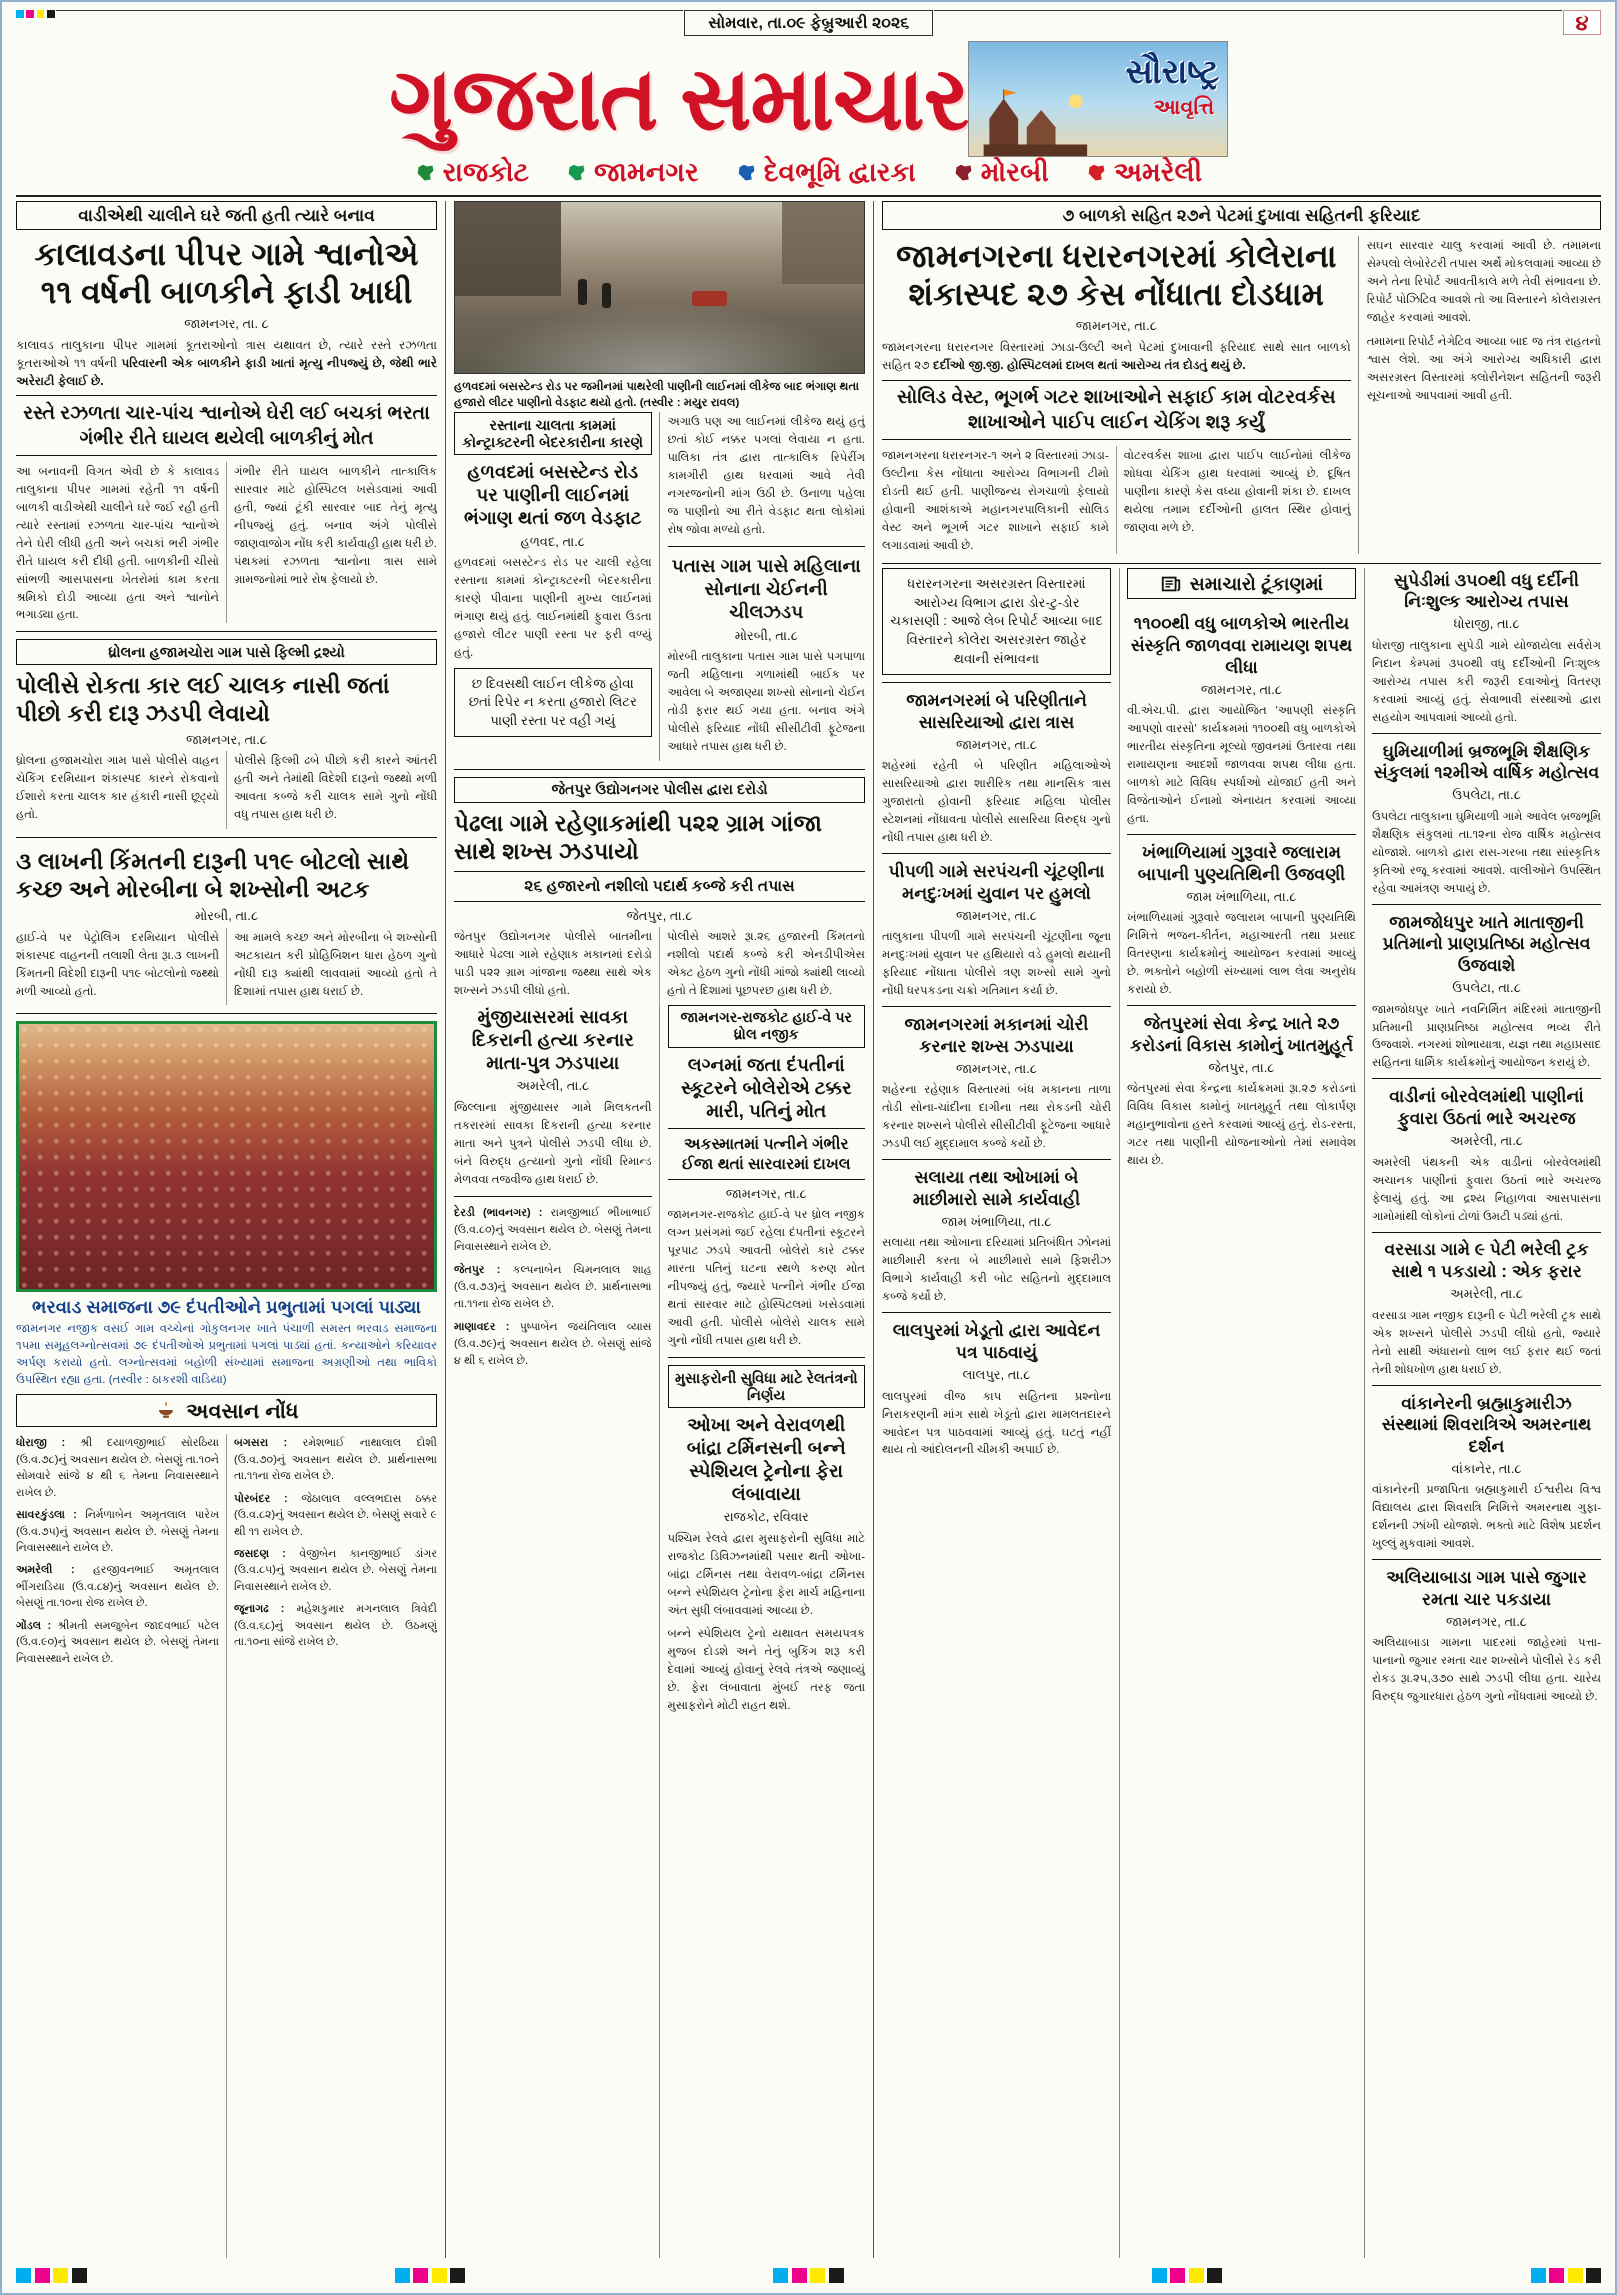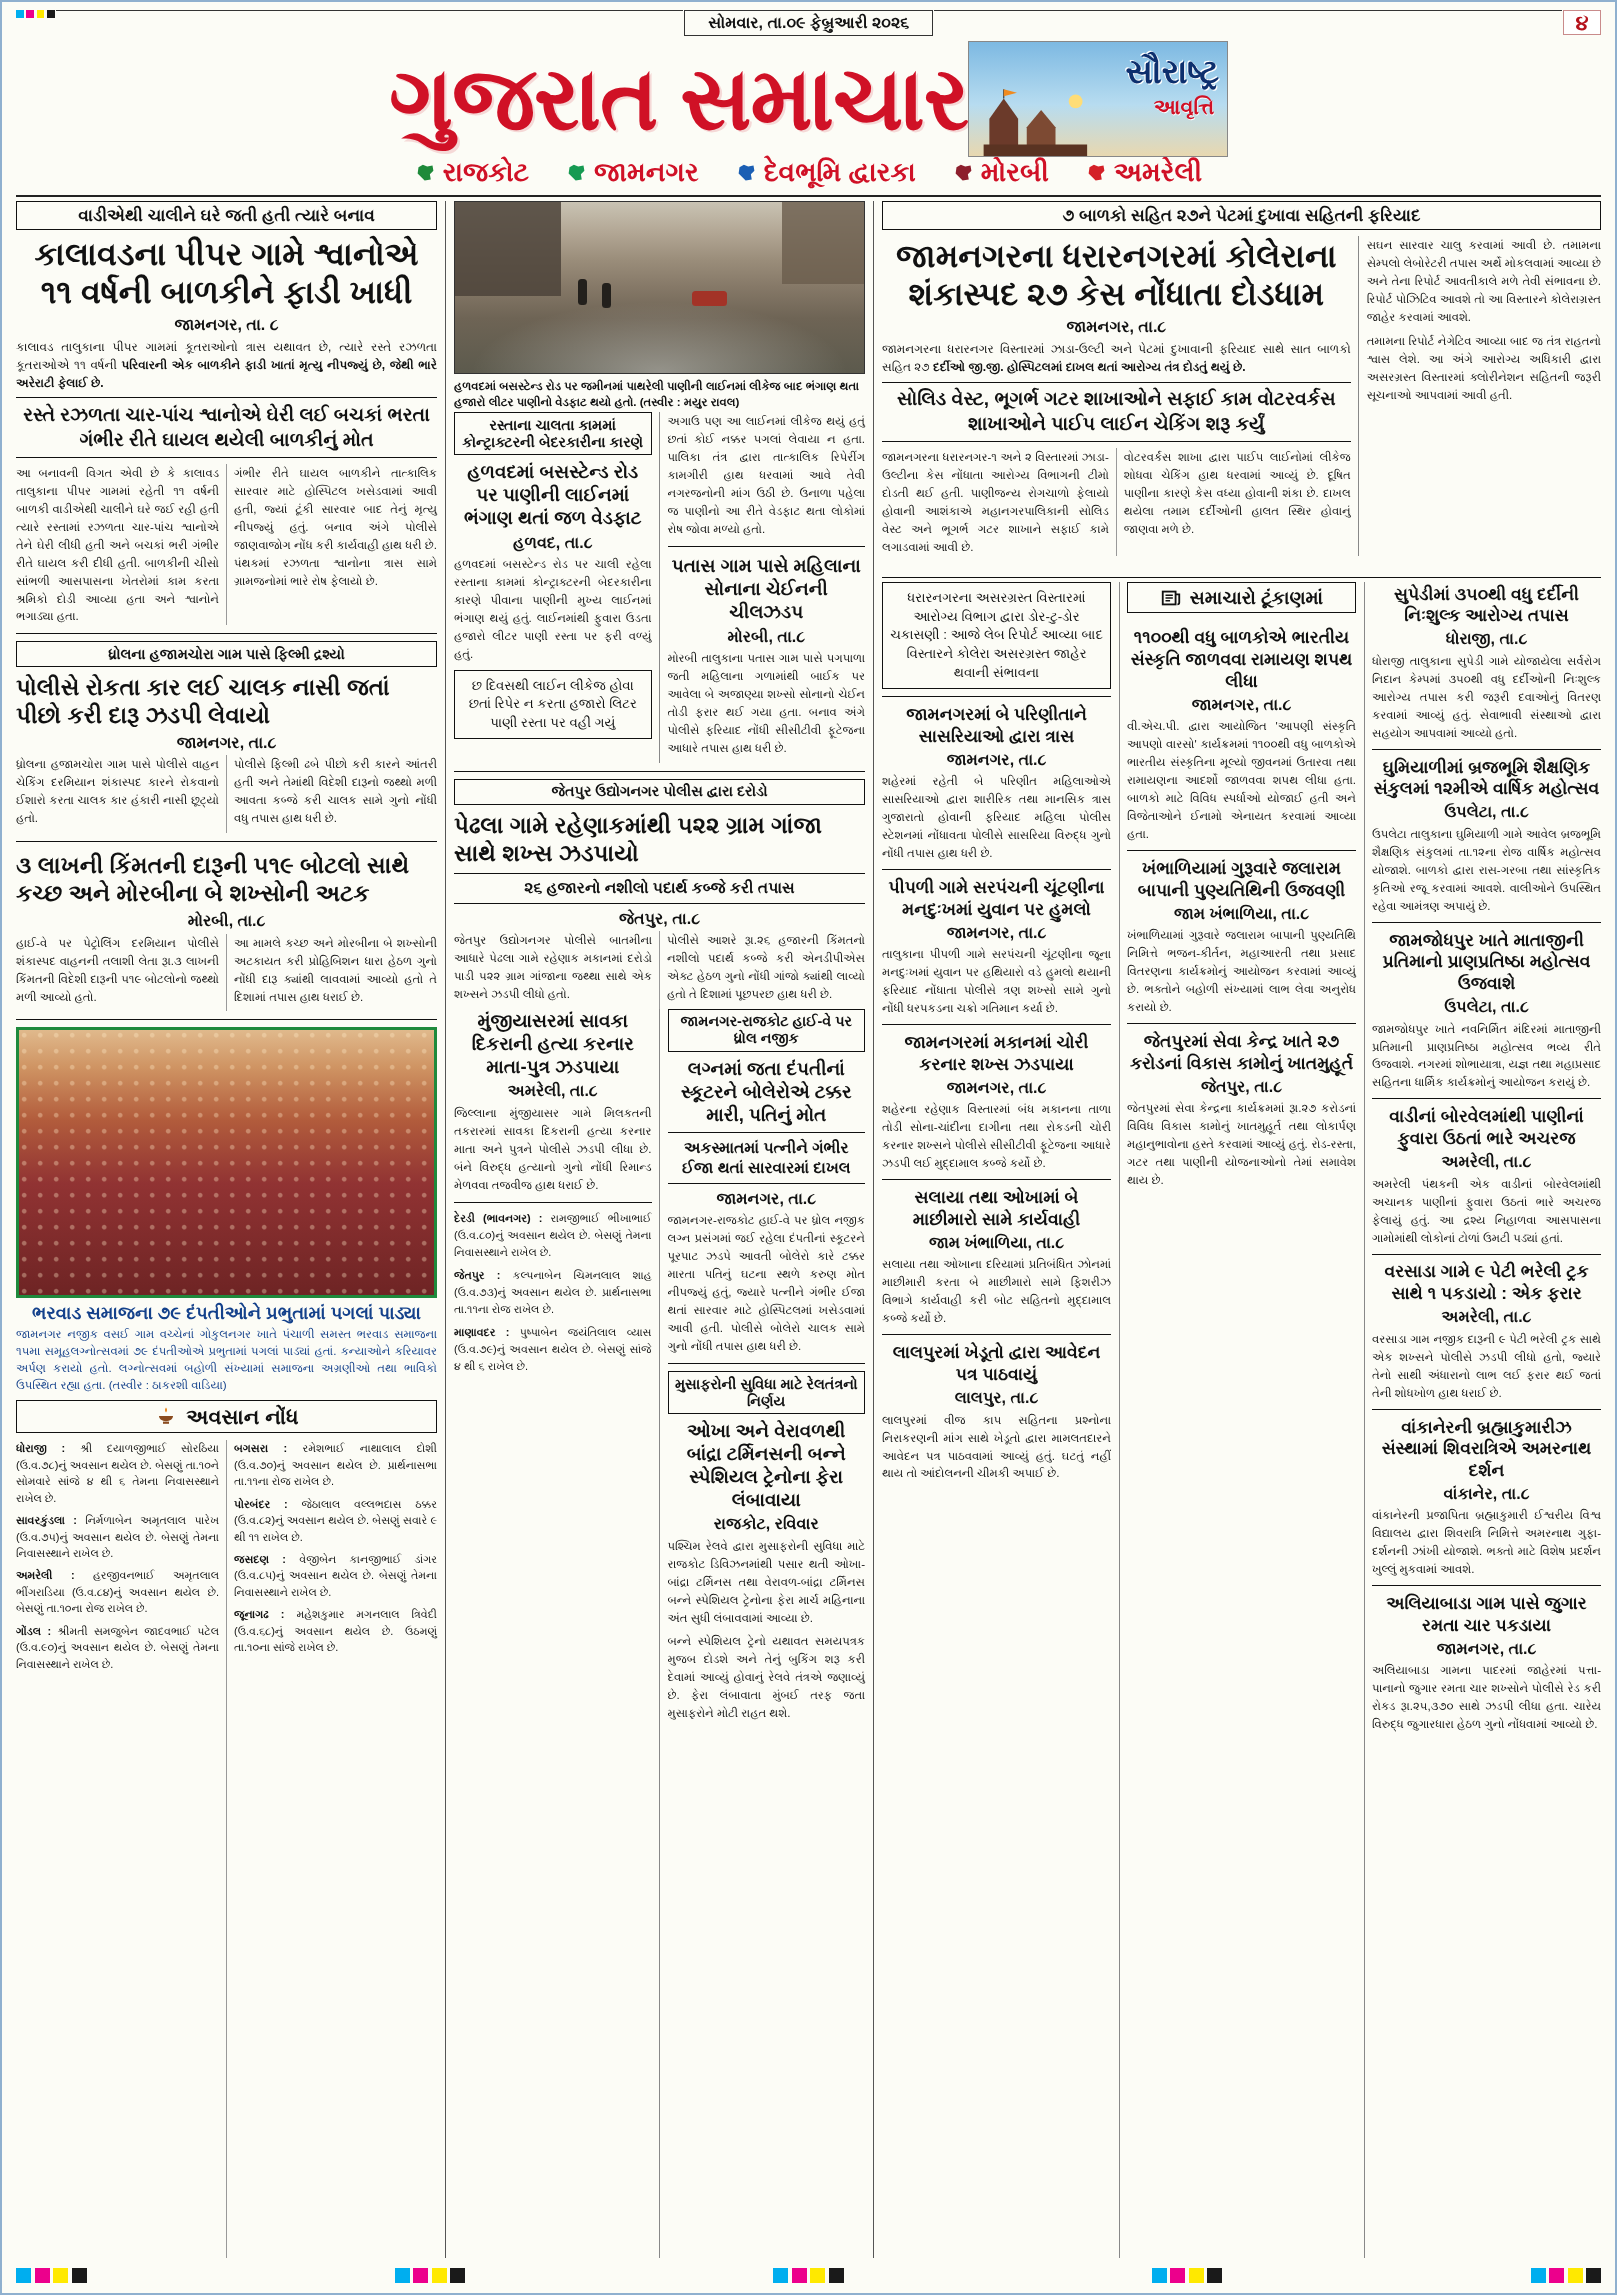--- a/index.html
+++ b/index.html
@@ -41,21 +41,21 @@
   
   .kicker{border:1.2px solid #111;font-weight:800;text-align:center;font-size:17px;padding:3.5px 4.6px;margin-bottom:5.8px}
   .kicker-sm{font-size:14.4px;border-width:0.6px}
   .hl-xl{font-size:32px;font-weight:800;text-align:center;line-height:1.18;margin:2.3px 0 4.6px}
   .hl-lg{font-size:23px;font-weight:800;line-height:1.22;margin:2.3px 0 4.6px}
   .hl-md{font-size:18.5px;font-weight:800;text-align:center;line-height:1.24;margin:1.2px 0 3.5px}
   .hl-sm{font-size:17.3px;font-weight:800;text-align:center;line-height:1.25;margin:1.2px 0 3.5px}
   .subhead{border-top:1.7px solid #111;border-bottom:1.7px solid #111;font-weight:800;text-align:center;
     font-size:19px;line-height:1.3;padding:4.6px 3.5px;margin:5.8px 0}
   .subhead-sm{font-size:15.6px;border-width:1.2px}
-  .dl{font-weight:bold;text-align:center;font-size:16px;margin:2.3px 0 3.5px}
+  .dl{font-weight:normal;text-align:center;font-size:13px;margin:2.3px 0 3.5px}
   .body{font-size:11.6px;line-height:1.55;text-align:justify}
   .body p{margin-bottom:5.8px}
   .lead{font-size:12px;line-height:1.5;text-align:justify;margin-bottom:2.3px}
   .twocol{column-count:2;column-gap:15px;column-rule:0.6px solid #999}
   .story{border-top:1.7px solid #111;margin-top:8px;padding-top:7px}
   .highlight-box{border:1.2px solid #111;font-weight:400;font-size:13.3px;line-height:1.4;text-align:center;
     padding:5.8px;margin:7px 0}
   
   .photo-flood{position:relative;height:173px;border:1.2px solid #333;overflow:hidden;flex:none;
     background:linear-gradient(180deg,#c9c3b3 0%,#b2a694 18%,#9a8d7a 34%,#857867 50%,#6e6455 68%,#5c5a4d 100%)}
@@ -78,21 +78,21 @@
     padding:3.5px;font-size:21px;font-weight:800;margin:7px 0}
   .obit-cols{column-count:2;column-gap:15px;column-rule:0.6px solid #999;font-size:11px;line-height:1.5;
     text-align:justify;flex:1}
   .obit-entry{margin-bottom:5.8px}
   .obit-entry b{font-weight:800}
   
   .mid-row{display:flex;min-height:0}
   .mid-row.grow{flex:1}
   .mcol{flex:1;min-width:0}
   .mcol + .mcol{border-left:0.6px solid #888;padding-left:7.5px;margin-left:7.5px}
-  .right-top{display:flex;border-bottom:1.7px solid #111;padding-bottom:21px}
+  .right-top{display:flex;border-bottom:1.7px solid #111;padding-bottom:9px}
   .rt-main{flex:2;min-width:0}
   .rt-side{flex:1;min-width:0;border-left:0.6px solid #888;padding-left:7.5px;margin-left:7.5px}
   .right-cols{display:flex;flex:1;min-height:0;margin-top:4.6px}
   .rcol{flex:1;min-width:0}
   .rcol + .rcol{border-left:0.6px solid #888;padding-left:7.5px;margin-left:7.5px}
   .brief{border-top:1.2px solid #111;margin-top:7px;padding-top:5.8px}
   .brief:first-child{border-top:none;margin-top:0;padding-top:0}
   
   .reg-row{display:flex;justify-content:space-between;align-items:center;height:26.6px;margin-top:3.5px}
   .reg-group{display:flex;gap:3.5px}

